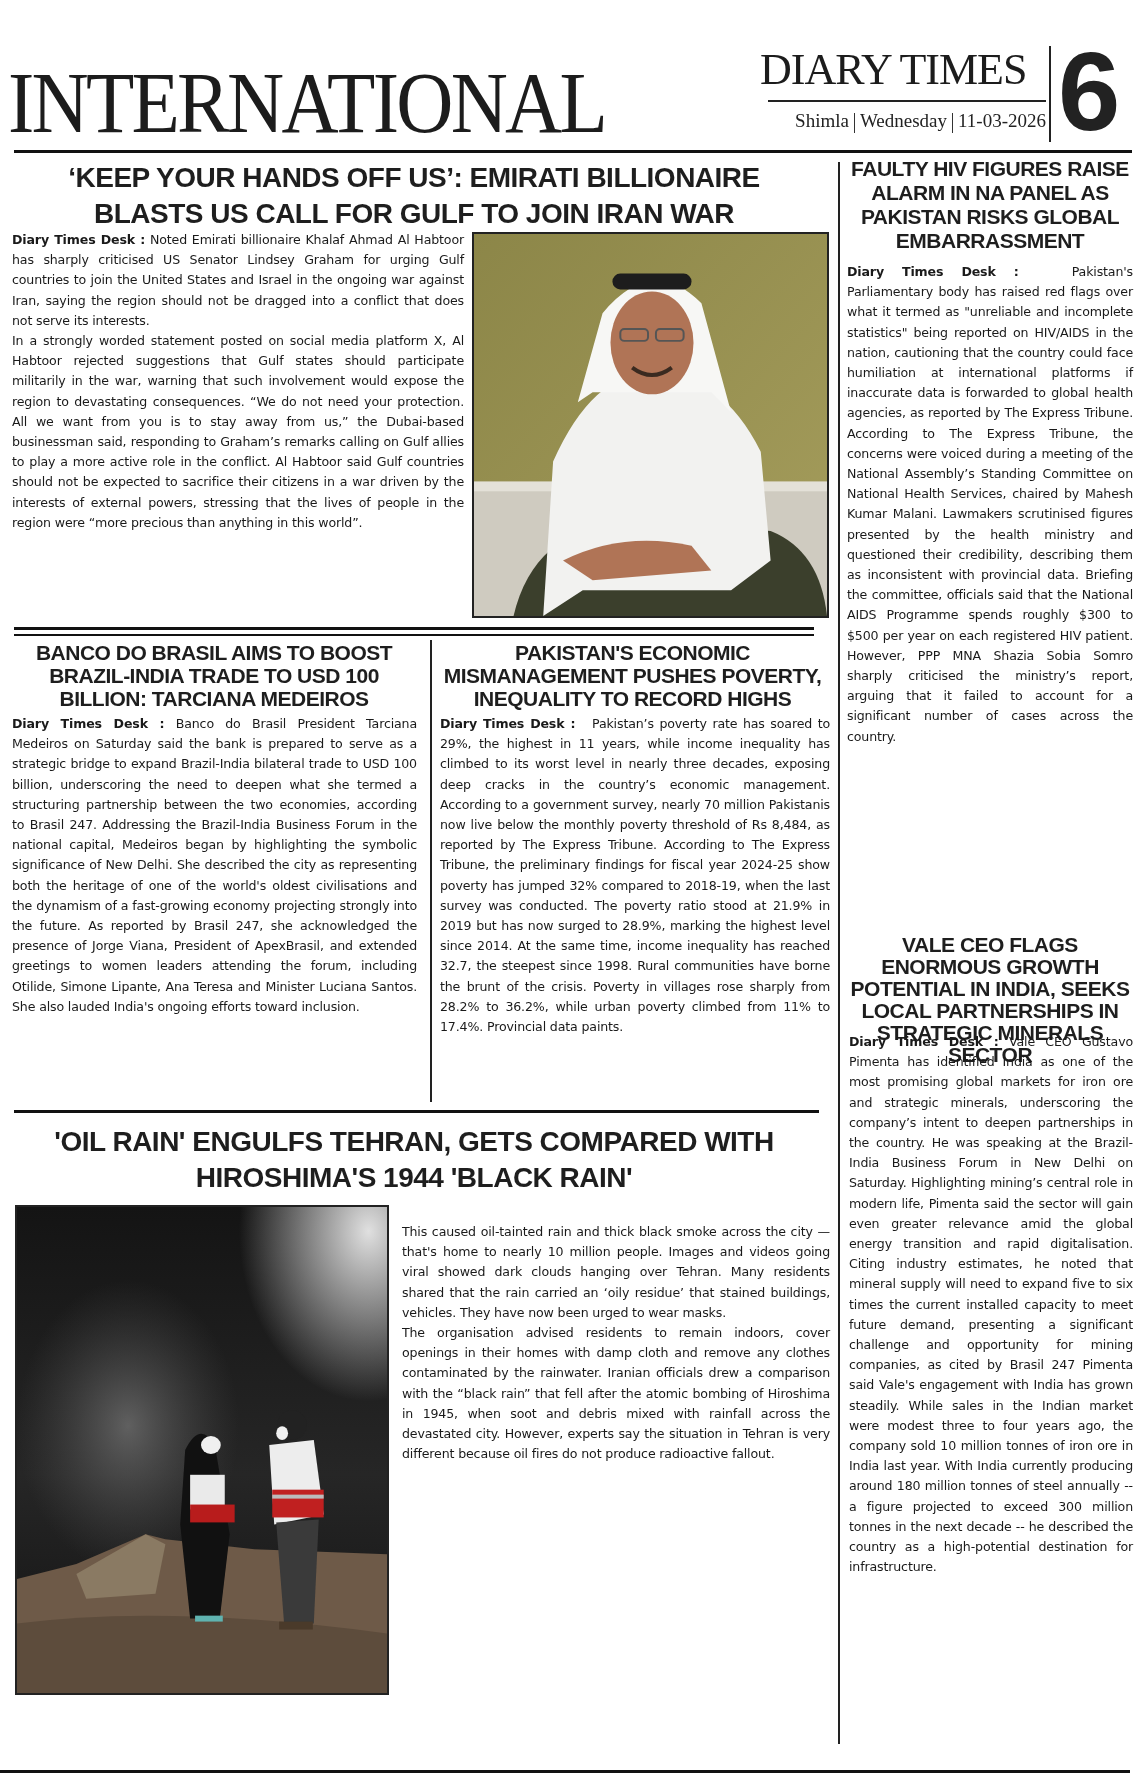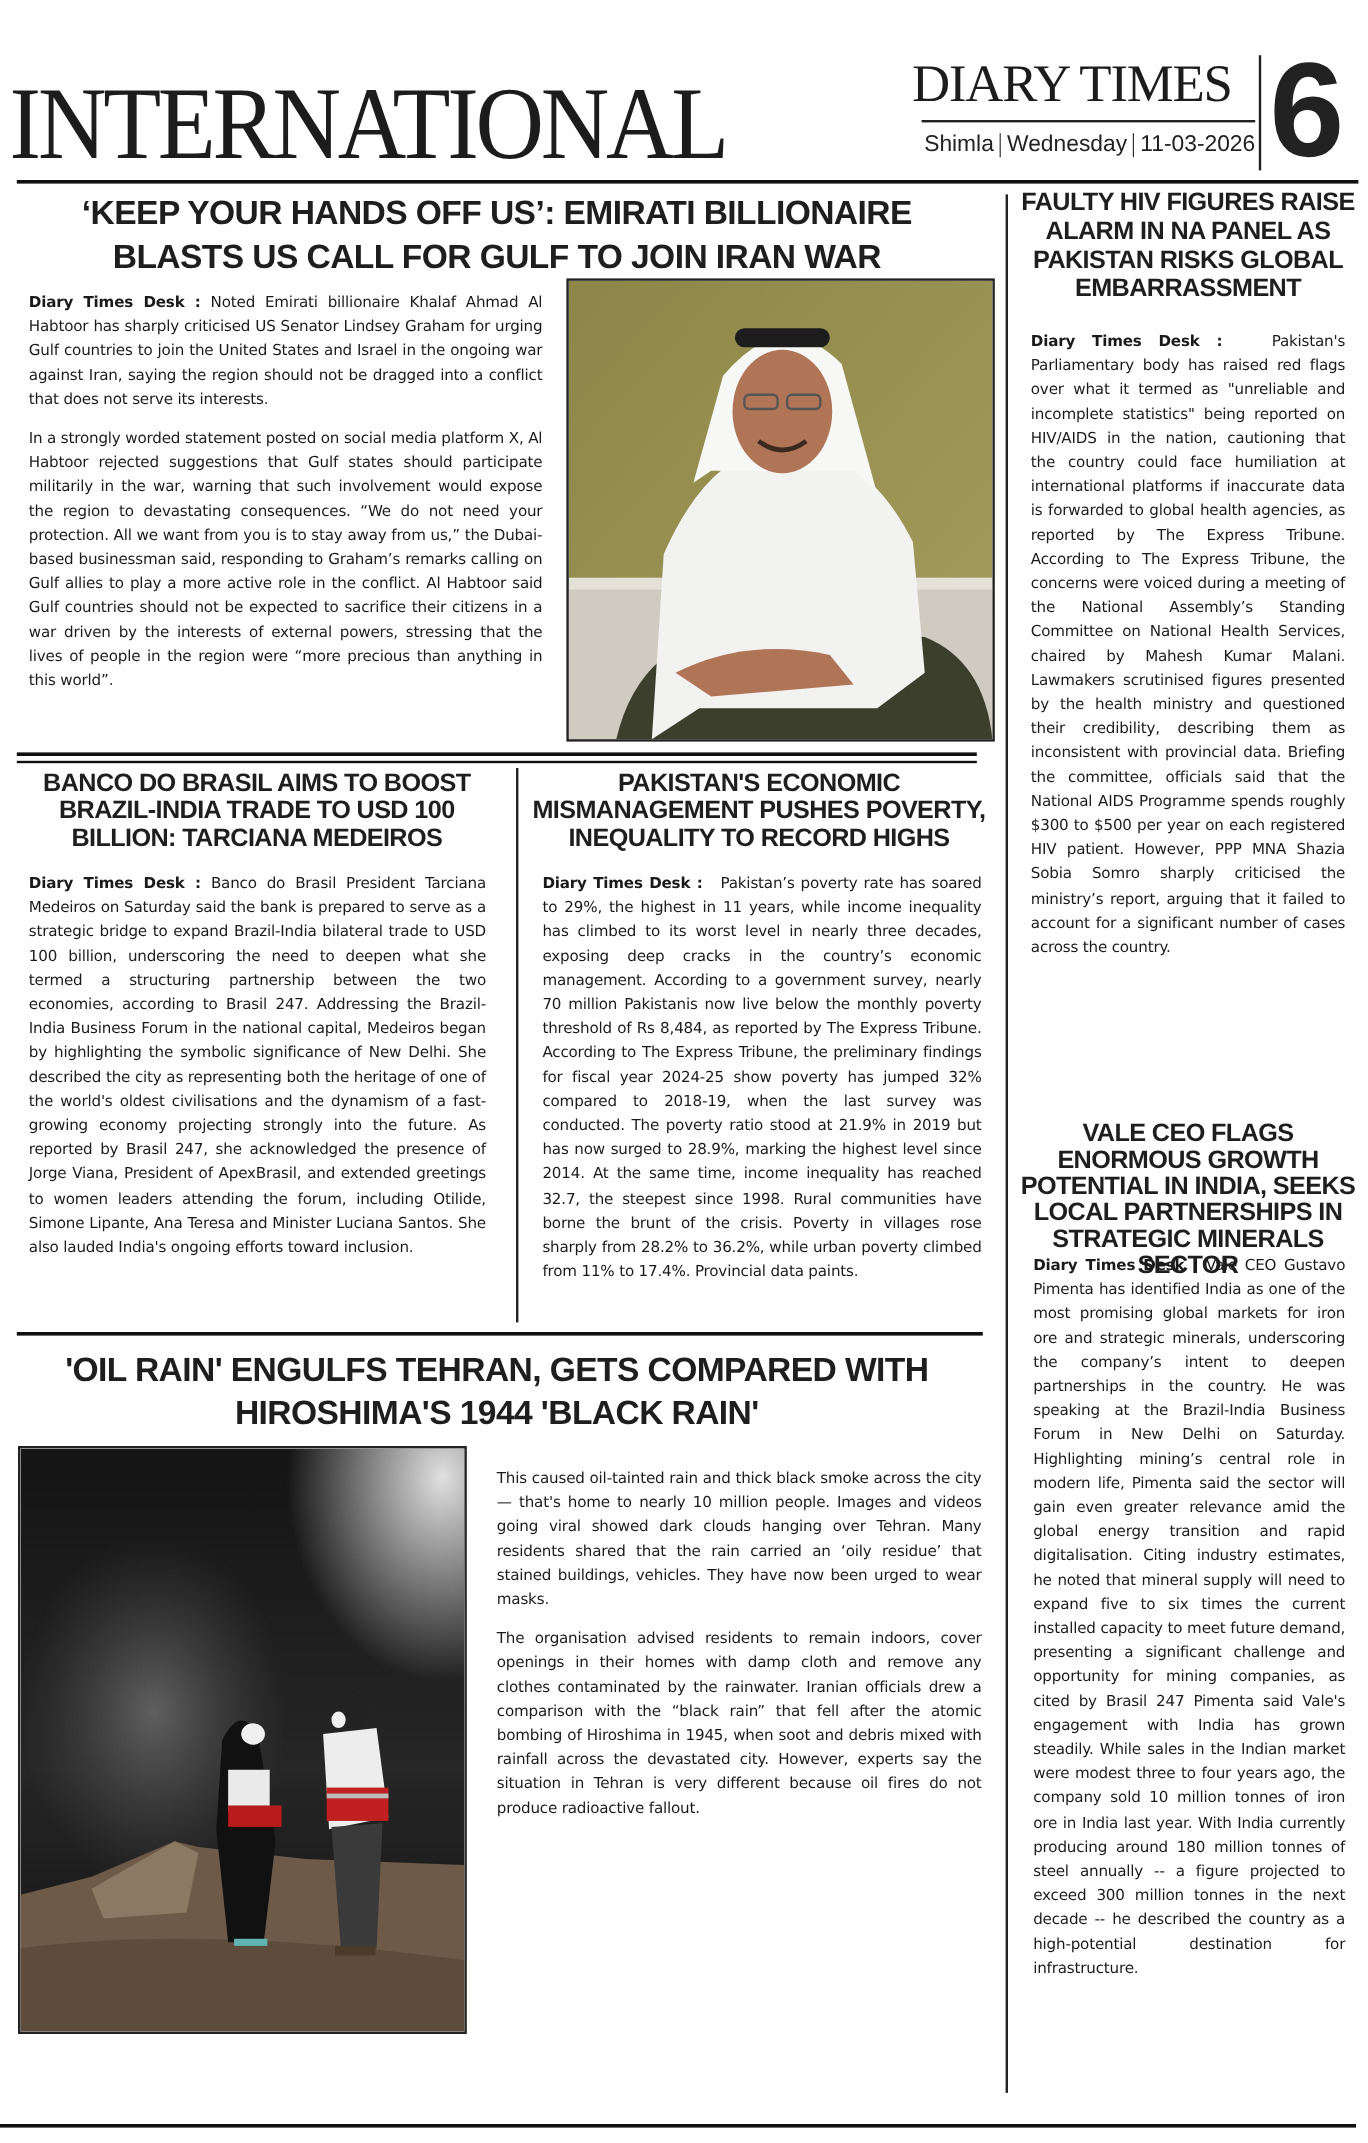--- a/index.html
+++ b/index.html
@@ -2,33 +2,33 @@
 <html><head>
 <meta charset="utf-8">
 <style>
   html, body { margin: 0; padding: 0; background: #ffffff; }
   body { width: 1140px; height: 1786px; position: relative; overflow: hidden; color: #1a1a1a; font-family: "DejaVu Sans", sans-serif; }
   .abs { position: absolute; }
   
   .section-title { left: 8px; top: 60px; font-family: "Liberation Serif", serif; font-size: 86px; letter-spacing: -3px; line-height: 1; transform: scaleX(0.92); transform-origin: left top; color: #1c1c1c; font-weight: normal; }
   .brand { left: 760px; top: 48px; width: 290px; text-align: left; font-family: "Liberation Serif", serif; font-size: 44px; line-height: 1; letter-spacing: -1px; color: #1c1c1c; }
   .brand-rule { left: 768px; top: 100px; width: 278px; height: 2px; background: #222; }
-  .dateline { left: 720px; top: 110px; width: 326px; text-align: right; font-family: Liberation Sans, sans-serif; font-size: 19px; color: #222; }
+  .dateline { left: 720px; top: 110px; width: 326px; text-align: right; font-family: Liberation Serif, serif; font-size: 19px; color: #222; }
   .dateline .sep { display:inline-block; width:1px; height:20px; background:#333; vertical-align:middle; margin: 0 5px; }
   .vrule-top { left: 1049px; top: 46px; width: 2px; height: 96px; background: #222; }
   .page-num { left: 1058px; top: 36px; font-family: "Liberation Sans", sans-serif; font-weight: bold; font-size: 112px; line-height: 1; color: #222; }
   .rule { background: #111; height: 3px; }
   .rule-thin { background: #111; height: 2px; }
   .vline { background: #222; width: 2px; }
   
   .headline { font-family: "Liberation Sans", sans-serif; font-weight: bold; text-align: center; color: #1e1e1e; letter-spacing: -0.5px; }
   .h-lg { font-size: 28px; line-height: 36px; }
   .h-md { font-size: 21px; line-height: 23px; }
   .body { font-family: "DejaVu Sans", sans-serif; font-size: 12.6px; line-height: 20.2px; text-align: justify; color: #1a1a1a; letter-spacing: -0.15px; }
-  .body p { margin: 12px; }
+  .body p { margin: 0; }
   .body p.gap { margin-top: 20px; }
   .lead { font-weight: bold; }
   
   .photo { border: 2px solid #222; overflow: hidden; box-sizing: border-box; }
   .photo svg { display:block; width:100%; height:100%; }
 </style>
 </head>
 <body>
 
 <div class="abs section-title">INTERNATIONAL</div>

